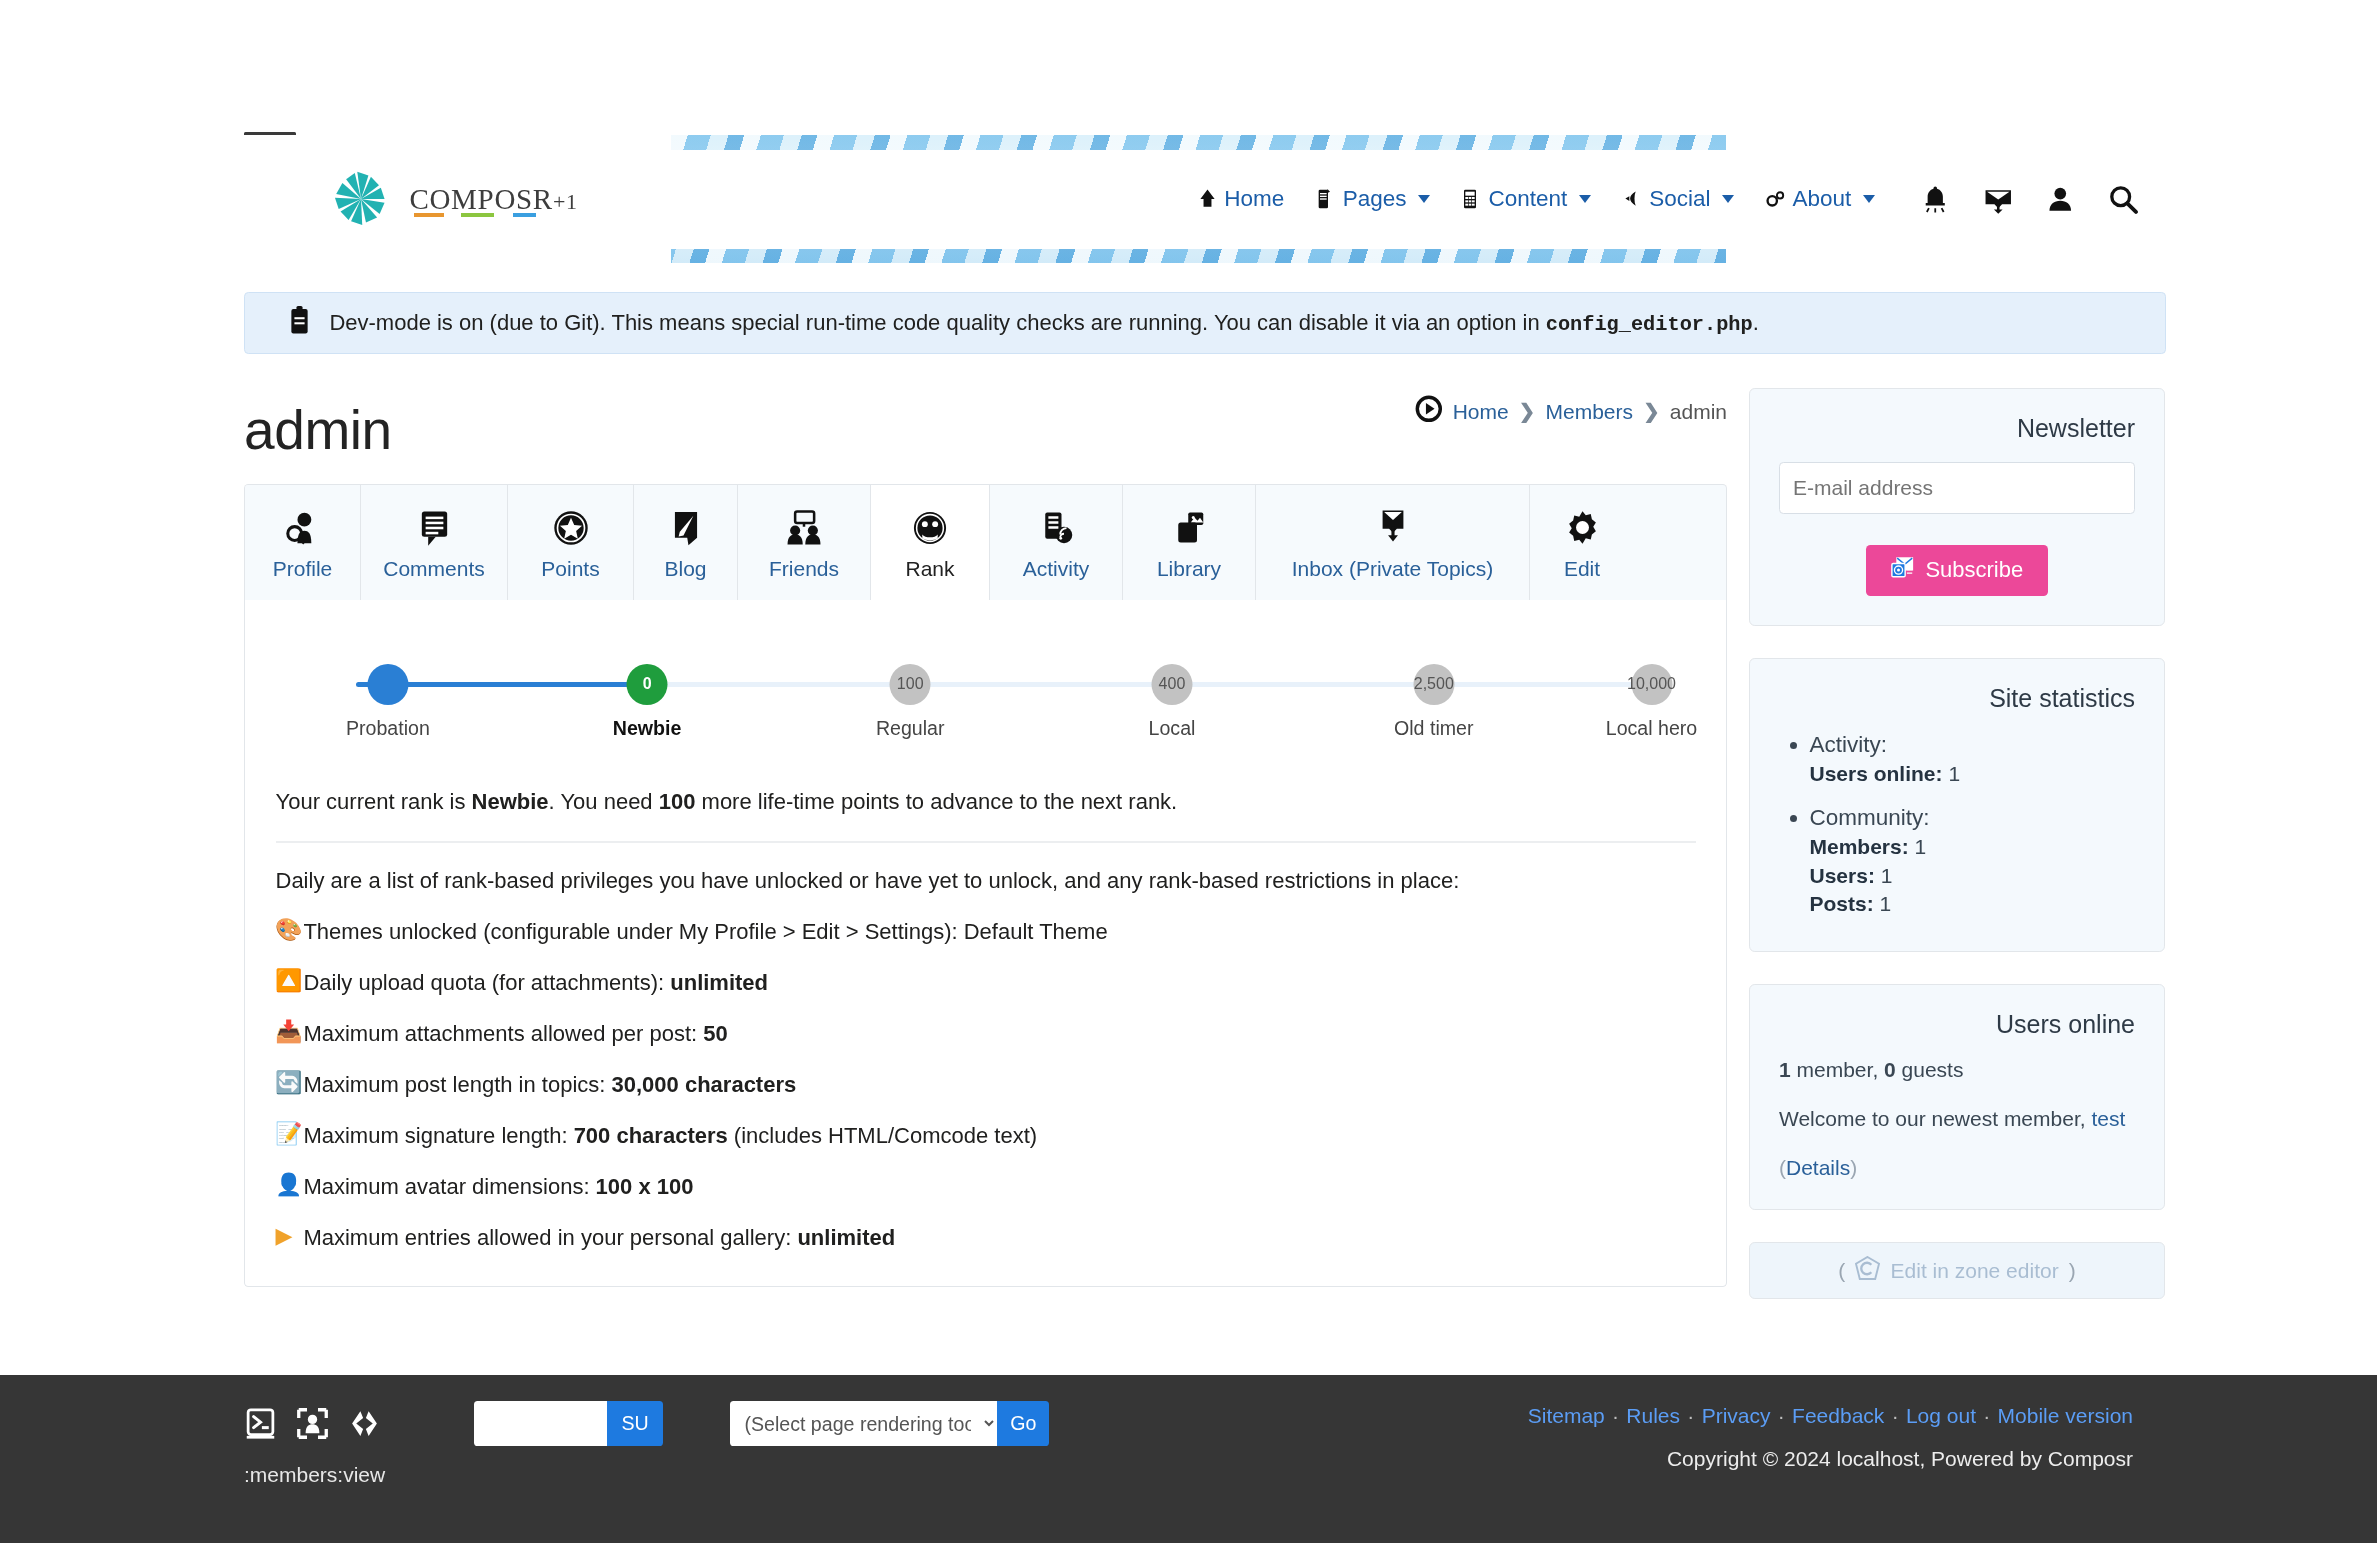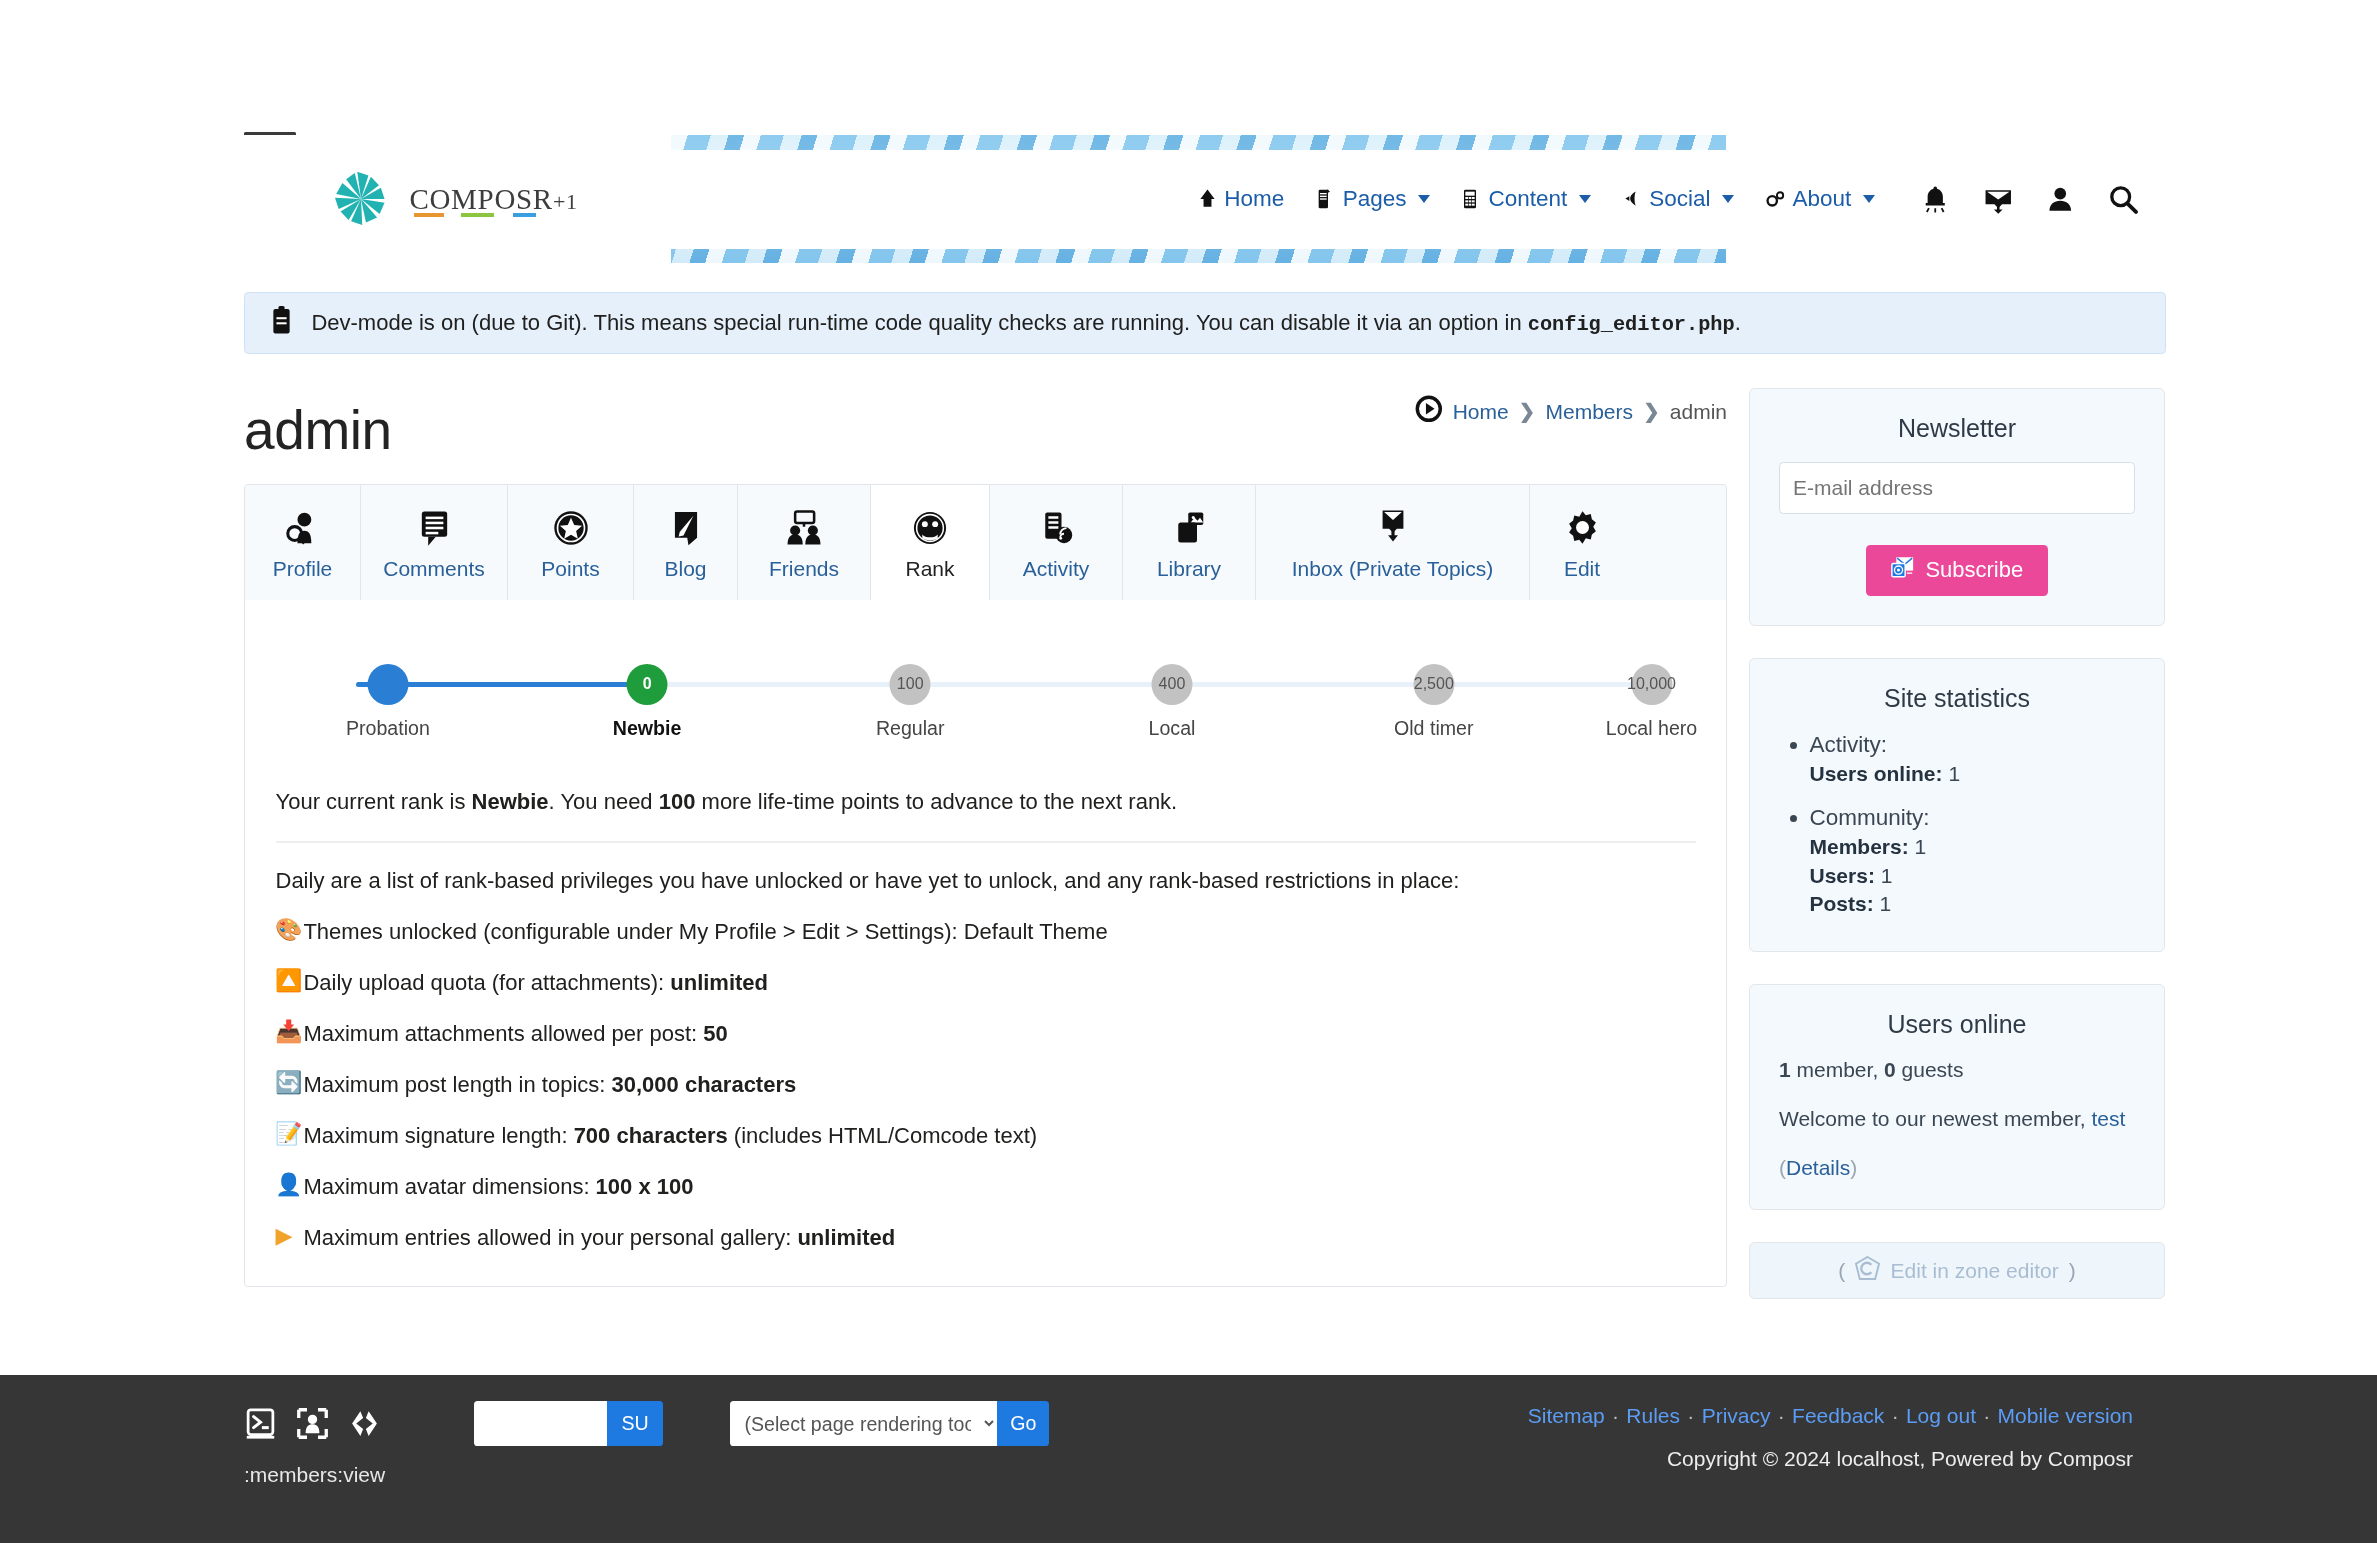--- a/index.html
+++ b/index.html
@@ -59,21 +59,21 @@
   }
   .nav-item .nav-ico { width:19px; height:22px; display:inline-block; }
   .caret { width:0;height:0;border-left:6.5px solid transparent;border-right:6.5px solid transparent;border-top:8.7px solid #1b5da8; margin-left:4.4px;}
   #header-icons { display:flex; align-items:center; gap:32px; margin-left:29px; margin-right:239px; }
   .hicon { width:30.5px; height:30.5px; cursor:pointer; }
 
   
   #dev-notice {
     position:absolute; left:244px; top:292px; width:1922px; height:62px;
     background:#e5f0fb; border:1.5px solid #cfe2f5; border-radius:4.4px;
-    display:flex; align-items:center; padding:0 24px; gap:17.4px;
+    display:flex; align-items:center; padding:0 42px; gap:17.4px;
     font-size:22px; color:#20201f;
   }
   #dev-notice .code { font-family:"Liberation Mono", monospace; font-weight:bold; font-size:20.3px;}
 
   
   #page { position:absolute; left:0; top:370px; width:100%; }
   #content-col { position:absolute; left:244px; top:0px; width:1483px; }
   #side-col   { position:absolute; left:1749px; top:18px; width:416px; }
 
   #breadcrumb {
@@ -135,21 +135,21 @@
 
   .priv { display:flex; align-items:flex-start; gap:2.9px; font-size:22px; color:#20201f; margin-bottom:25px; }
   .priv .emoji { font-size:22px; line-height:1; width:25px; flex:0 0 25px; }
 
   
   .card {
     background:#f4f9fd; border:1.5px solid #e2e6ea; border-radius:5.8px;
     padding:25px 29px 29px; margin-bottom:32px;
   }
   .card h3 {
-    margin:0 0 19px; text-align:center; font-size:25px; font-weight:normal; color:#2e3a46;
+    margin:0 0 19px; text-align:right; font-size:25px; font-weight:normal; color:#2e3a46;
   }
   #news-input {
     width:100%; height:52px; border:1.5px solid #d8dfe6; border-radius:4.4px;
     background:#ffffff; padding:0 13px; font-size:21px; color:#666;
     font-family:"Liberation Sans", sans-serif;
   }
   #subscribe {
     display:block; margin:30.5px auto 0; background:#ec4899; color:#fff;
     border:none; border-radius:4.4px; padding:11.6px 25px; font-size:22px;
     cursor:pointer; display:flex; align-items:center; gap:11.6px;

